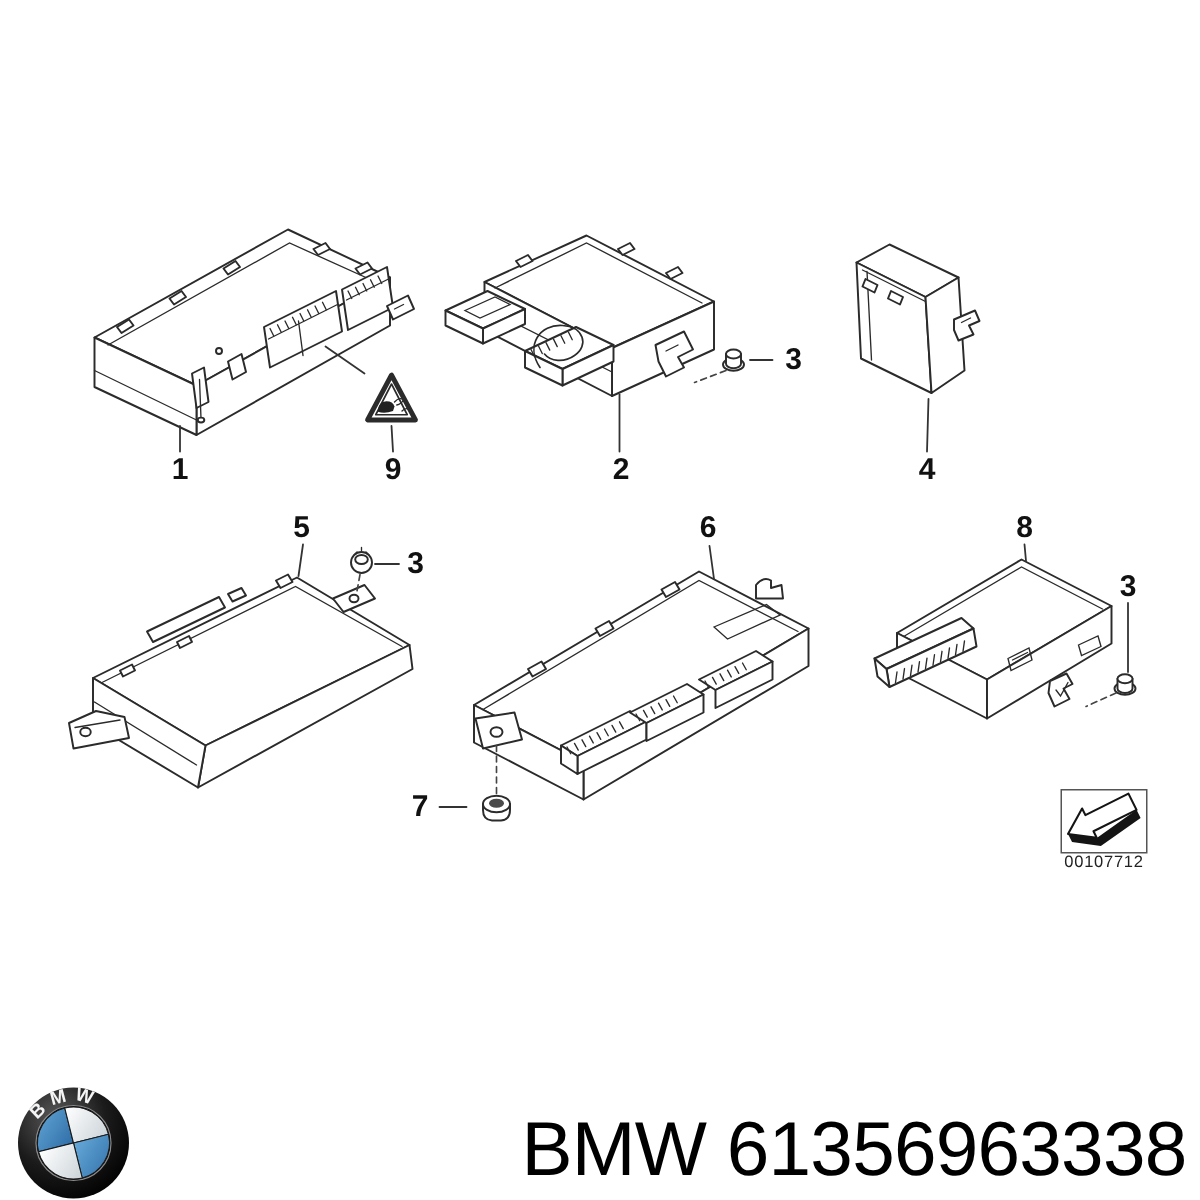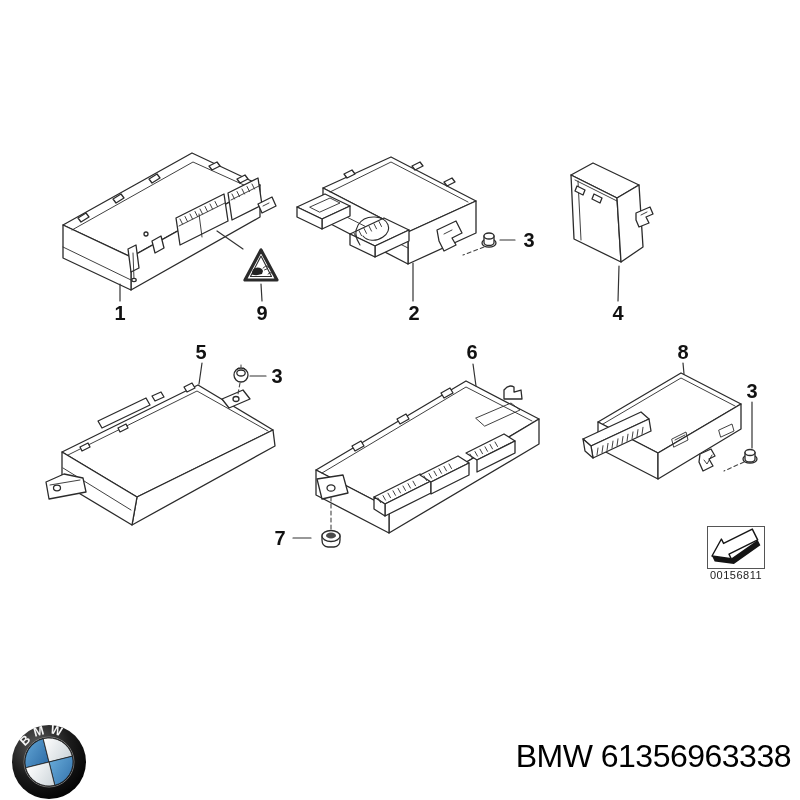--- a/index.html
+++ b/index.html
@@ -18,21 +18,21 @@
   .callout{
     position:absolute;transform:translateX(-50%);
     font-weight:bold;font-size:20px;line-height:1;color:#111111;
   }
   .stamp-number{
     position:absolute;transform:translateX(-50%);
     font-size:11px;line-height:1;color:#222222;letter-spacing:.5px;
   }
   .footer-text{
     position:absolute;top:740px;right:9px;
-    font-size:32px;line-height:1;color:#000000;letter-spacing:-0.5px;
+    font-size:51px;line-height:1;color:#000000;letter-spacing:-0.5px;
     white-space:nowrap;
   }
   .logo{position:absolute;left:11px;top:724px}
 </style>
 </head>
 <body>
 
 <div>
 
   <svg class="diagram-svg" width="800" height="700" viewBox="0 0 800 700">
@@ -233,21 +233,21 @@
   <div class="callout" style="left:414px;top:303px">2</div>
   <div class="callout" style="left:529px;top:230px">3</div>
   <div class="callout" style="left:618px;top:303px">4</div>
   <div class="callout" style="left:201px;top:342px">5</div>
   <div class="callout" style="left:277px;top:366px">3</div>
   <div class="callout" style="left:472px;top:342px">6</div>
   <div class="callout" style="left:280px;top:528px">7</div>
   <div class="callout" style="left:683px;top:342px">8</div>
   <div class="callout" style="left:752px;top:381px">3</div>
 
-  <div class="stamp-number" style="left:736px;top:570px">00156811</div>
+  <div class="stamp-number" style="left:736px;top:570px">00107712</div>
 
   <svg class="logo" width="76" height="76" viewBox="0 0 76 76">
     <defs>
       <radialGradient id="ringGrad" cx="35%" cy="28%" r="80%">
         <stop offset="0%" stop-color="#5a5a5a"></stop>
         <stop offset="55%" stop-color="#1b1b1b"></stop>
         <stop offset="100%" stop-color="#000000"></stop>
       </radialGradient>
       <linearGradient id="bluGrad" x1="0" y1="0" x2="1" y2="1">
         <stop offset="0%" stop-color="#66a9d8"></stop>

